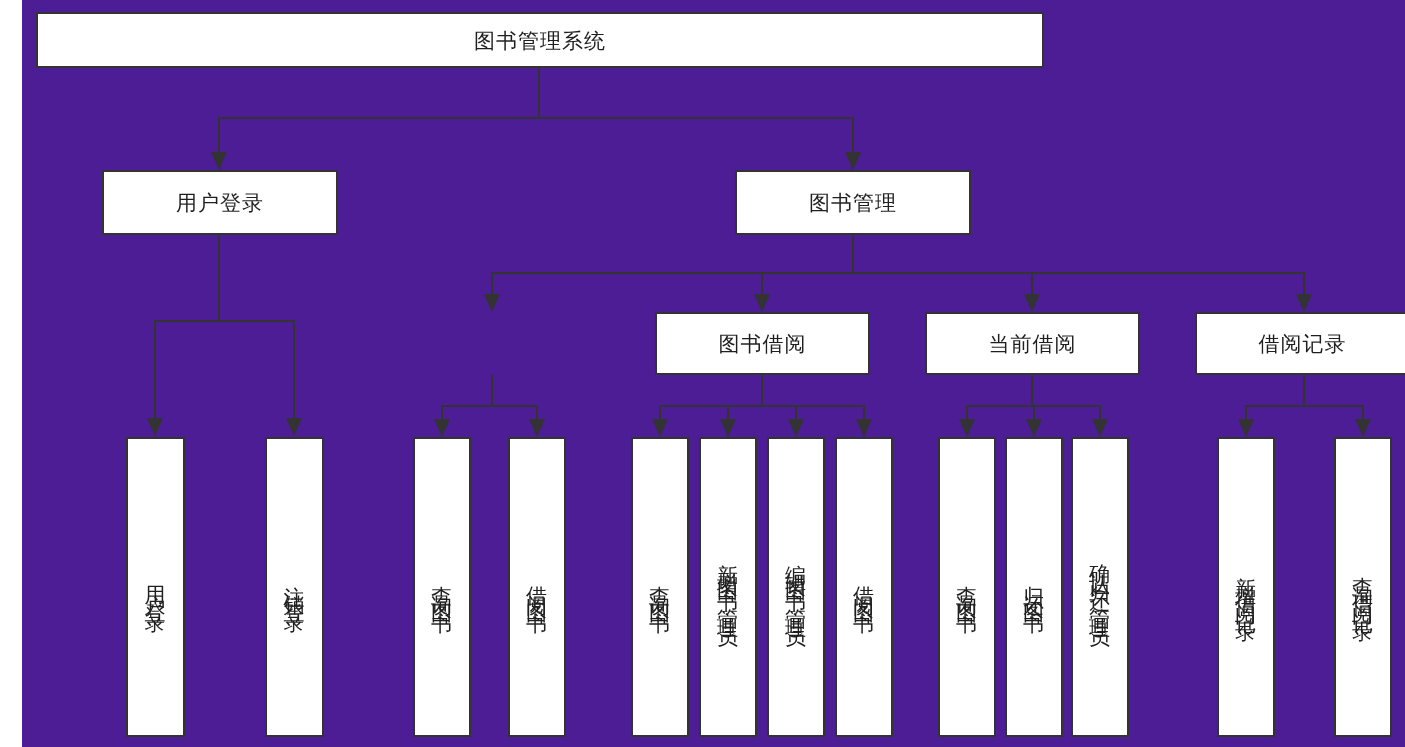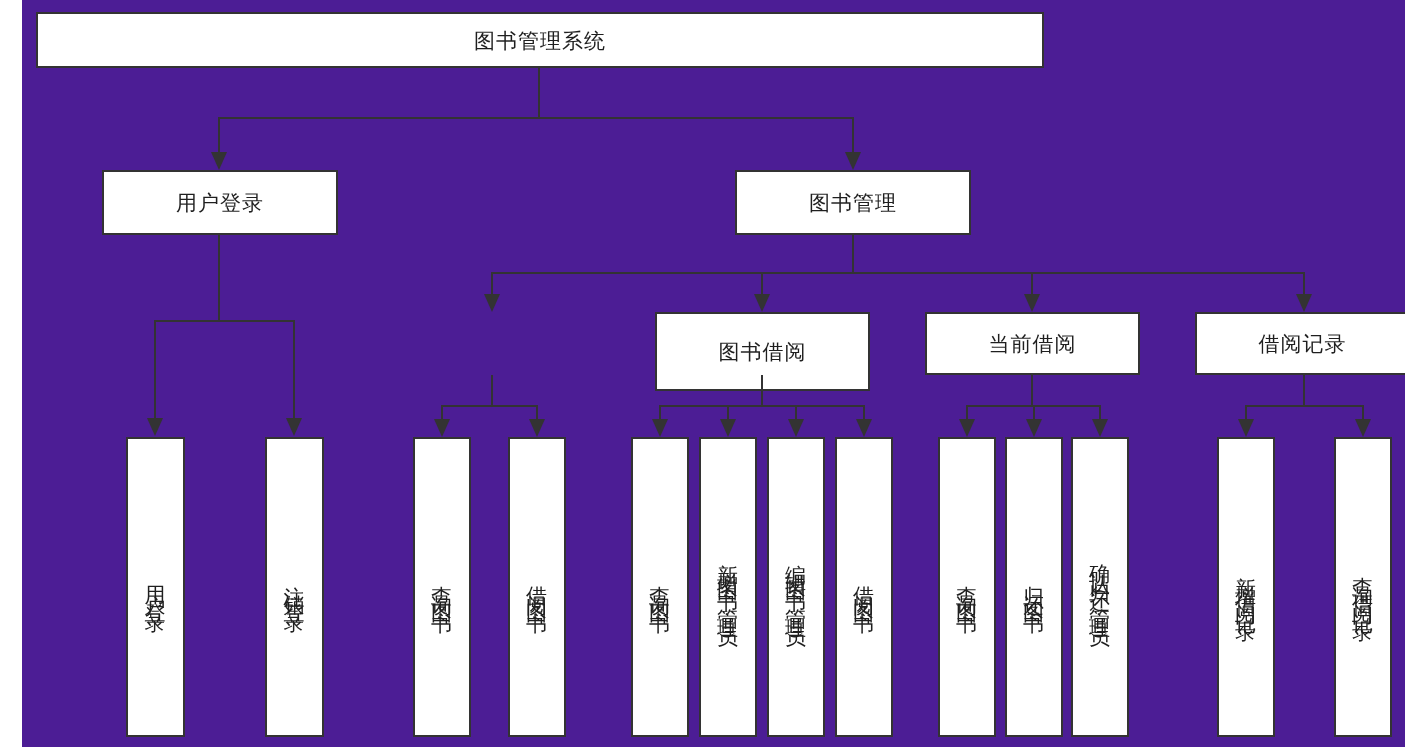--- a/index.html
+++ b/index.html
@@ -59,21 +59,21 @@
   <i class="ln" style="left:469px; top:272px; width:814px; height:2px;"></i>
   <i class="ln" style="left:469px; top:272px; width:2px; height:26px;"></i>
   <i class="ar" style="left:462px; top:294px;"></i>
   <i class="ln" style="left:739px; top:272px; width:2px; height:26px;"></i>
   <i class="ar" style="left:732px; top:294px;"></i>
   <i class="ln" style="left:1009px; top:272px; width:2px; height:26px;"></i>
   <i class="ar" style="left:1002px; top:294px;"></i>
   <i class="ln" style="left:1281px; top:272px; width:2px; height:26px;"></i>
   <i class="ar" style="left:1274px; top:294px;"></i>
 
-  <div class="hbox" style="left:633px; top:312px; width:215px; height:79px;text-align:center;">图书借阅</div>
+  <div class="hbox" style="left:633px; top:312px; width:215px; height:63px;text-align:center;">图书借阅</div>
   <div class="hbox" style="left:1173px; top:312px; width:215px; height:63px;">借阅记录</div>
   <div class="hbox" style="left:903px; top:312px; width:215px; height:63px;">当前借阅</div>
 
   <i class="ln" style="left:469px; top:375px; width:2px; height:32px;"></i>
   <i class="ln" style="left:419px; top:405px; width:97px; height:2px;"></i>
   <i class="ln" style="left:419px; top:405px; width:2px; height:16px;"></i>
   <i class="ar" style="left:412px; top:419px;"></i>
   <i class="ln" style="left:514px; top:405px; width:2px; height:16px;"></i>
   <i class="ar" style="left:507px; top:419px;"></i>
 

